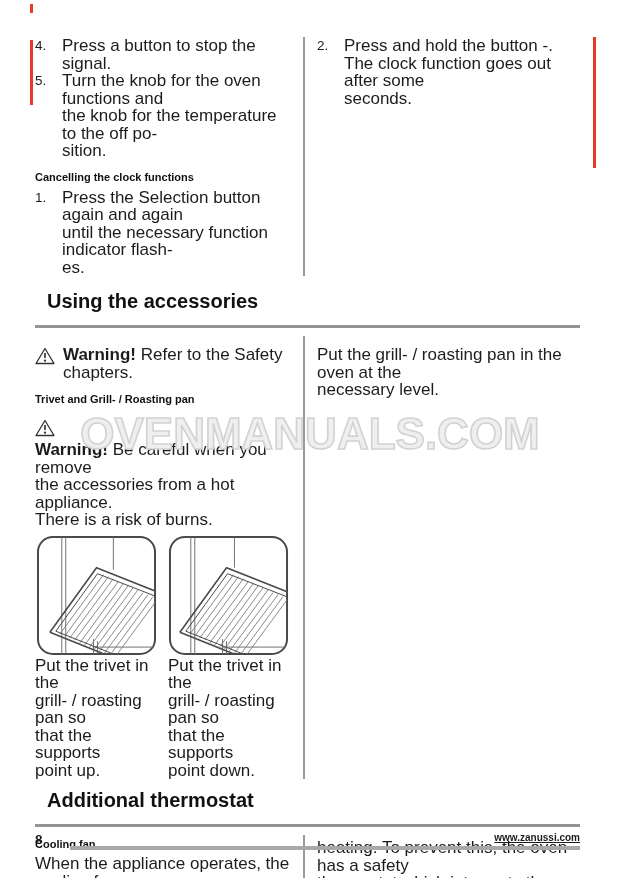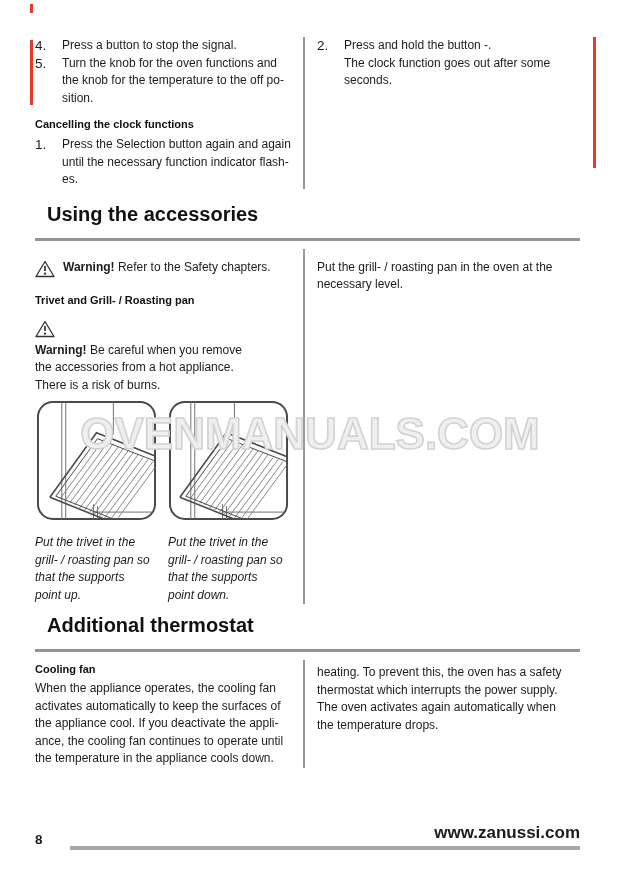--- a/index.html
+++ b/index.html
@@ -7,42 +7,42 @@
     position:relative;width:620px;height:878px;background:#ffffff;overflow:hidden;
     font-family:"Liberation Sans",sans-serif;color:#1c1c1c;
   }
   .content{position:absolute;left:35px;top:0;width:545px;}
   
   .cols{display:flex;align-items:stretch;}
   .col-l{width:256px;flex:none;}
   .vdiv{width:2px;background:#9a9a9a;margin-left:12px;flex:none;}
   .col-r{flex:1;padding-left:12px;}
   
-  .body-text{font-size:12px;line-height:17.5px;white-space:pre-line;}
+  .body-text{font-size:17px;line-height:17.5px;white-space:pre-line;}
   .li{display:flex;}
   .li .num{width:27px;flex:none;font-size:13.5px;line-height:17.5px;}
   .li .txt{flex:1;}
   h1{font-size:20px;line-height:23px;font-weight:bold;margin:12px;color:#111;}
   .rule{height:3px;background:#949494;margin-top:4px;}
   h2{font-size:11px;line-height:18px;font-weight:bold;margin:0;color:#111;}
   .warn{display:flex;}
   .warn-icon{flex:none;width:20px;margin-right:8px;padding-top:1px;}
   .bold{font-weight:bold;}
   
   .sec-top{padding-top:37px;}
   .h1-acc{margin-top:14px;}
   .cols-acc{margin-top:8px;}
   .warn-1{margin-top:10px;}
   .h2-trivet{margin-top:9px;}
   .warn-2{margin-top:10px;flex-direction:column;}
   .cap-grid{display:flex;gap:9px;margin-top:25px;}
   .cap{width:124px;flex:none;}
   .img-grid{display:flex;gap:9px;margin-top:5px;}
   .oven-img{width:123px;height:123px;flex:none;position:relative;z-index:1;}
-  .cap-bottom{margin-top:12px;font-style:italic;}
+  .cap-bottom{margin-top:0;}
   .acc-right{padding-top:10px;}
   .h1-func{margin-top:10px;}
   .cols-func{margin-top:8px;}
   .func-right{padding-top:4px;}
   .p-cooling{margin-top:2px;}
   .cancel-h{margin-top:8px;}
   .cancel-li{margin-top:3px;}
   
   .watermark{
     position:absolute;left:26px;top:408px;width:568px;z-index:5;
@@ -51,21 +51,21 @@
     color:#efefef;-webkit-text-stroke:1.6px #d2d2d2;pointer-events:none;
   }
   
   .redbar{position:absolute;width:3px;background:#e5392a;}
   .rb-1{left:30px;top:4px;height:9px;}
   .rb-2{left:30px;top:40px;height:65px;}
   .rb-3{left:593px;top:37px;height:131px;}
   
   .footer{position:absolute;left:35px;right:40px;bottom:28px;height:22px;}
   .footer .pagenum{position:absolute;left:0;bottom:3px;font-size:13.5px;font-weight:bold;}
-  .footer .site{position:absolute;right:0;bottom:7px;font-size:17px;font-weight:bold;}
+  .footer .site{position:absolute;right:0;bottom:7px;font-size:10px;font-weight:bold;text-decoration:underline;}
   .footer .frule{position:absolute;left:35px;right:0;bottom:0;height:4px;background:#a8a8a8;}
 </style>
 </head>
 <body>
 
 <div class="page">
 
   <div class="redbar rb-1"></div>
   <div class="redbar rb-2"></div>
   <div class="redbar rb-3"></div>

